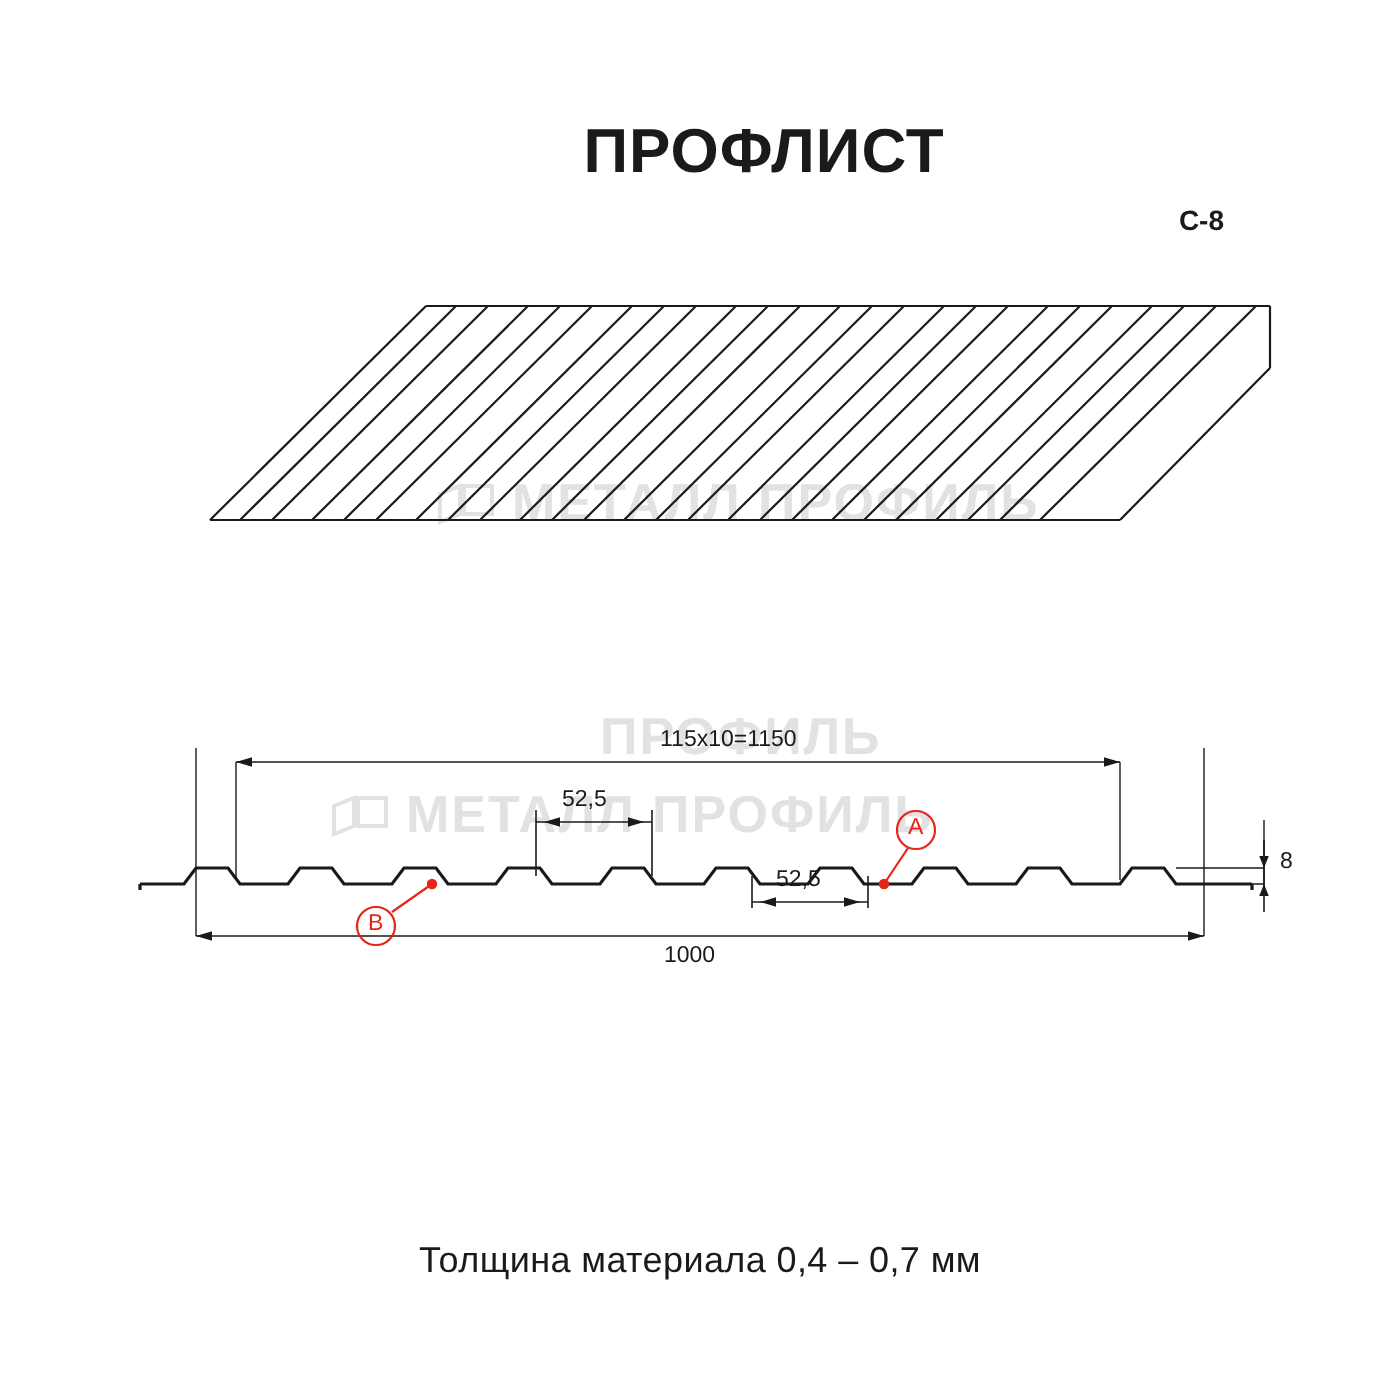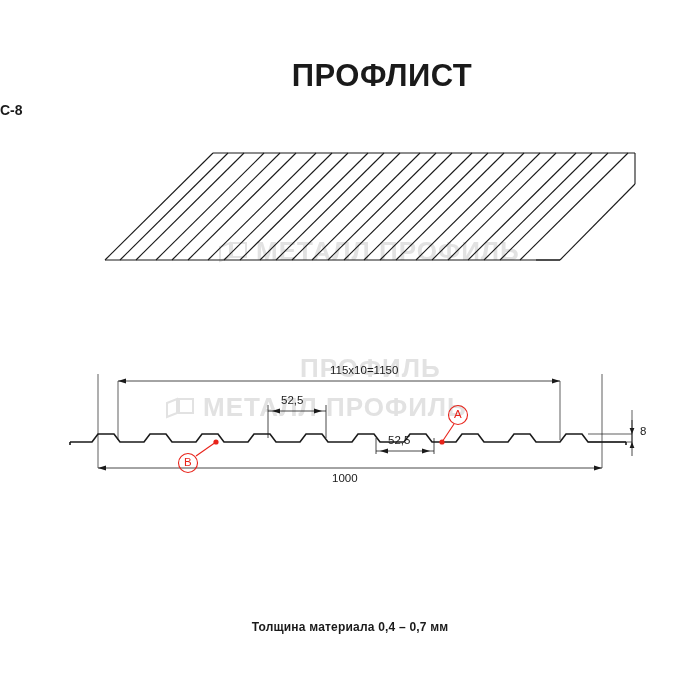--- a/index.html
+++ b/index.html
@@ -27,33 +27,33 @@
     text-align: center;
     font-size: 31px;
     font-weight: bold;
     letter-spacing: 0.5px;
     padding-left: 44px;
   }
   .subtitle {
     position: absolute;
     top: 102px;
     left: 0;
-    width: 700px;
-    text-align: left;
+    width: 612px;
+    text-align: right;
     font-size: 14px;
     font-weight: bold;
   }
   .footer-note {
     position: absolute;
     top: 620px;
     left: 0;
     width: 700px;
     text-align: center;
-    font-size: 12px;
-    font-weight: bold;
+    font-size: 18px;
+    font-weight: normal;
     letter-spacing: 0.2px;
   }
   .iso-wrap {
     position: absolute;
     top: 140px;
     left: 60px;
     width: 580px;
     height: 160px;
   }
   .section-wrap {

